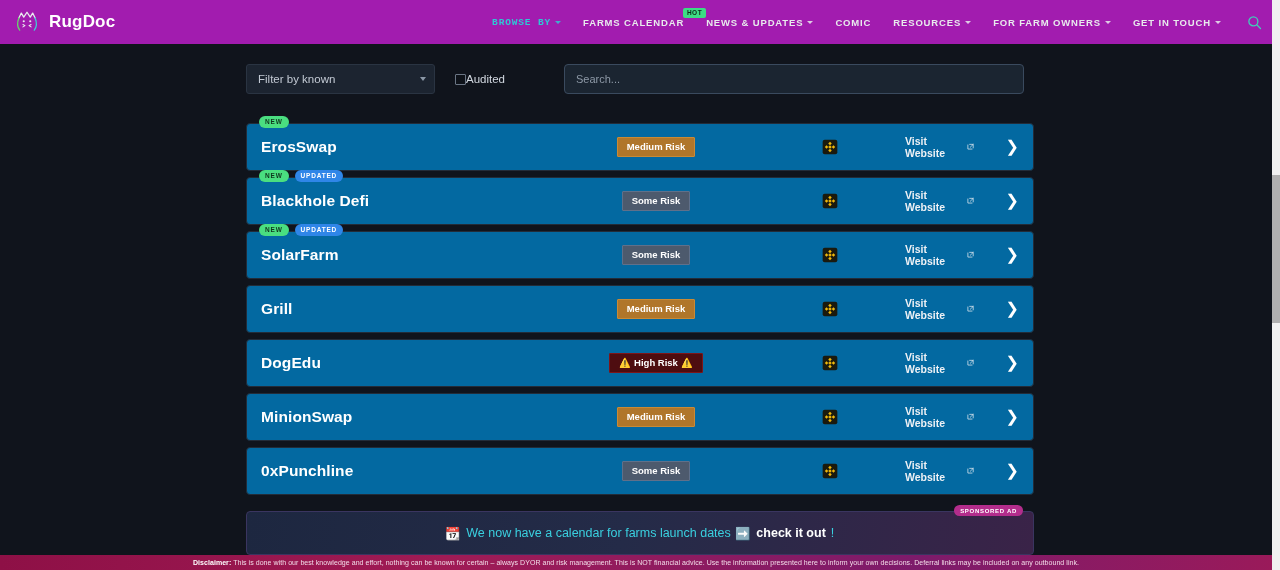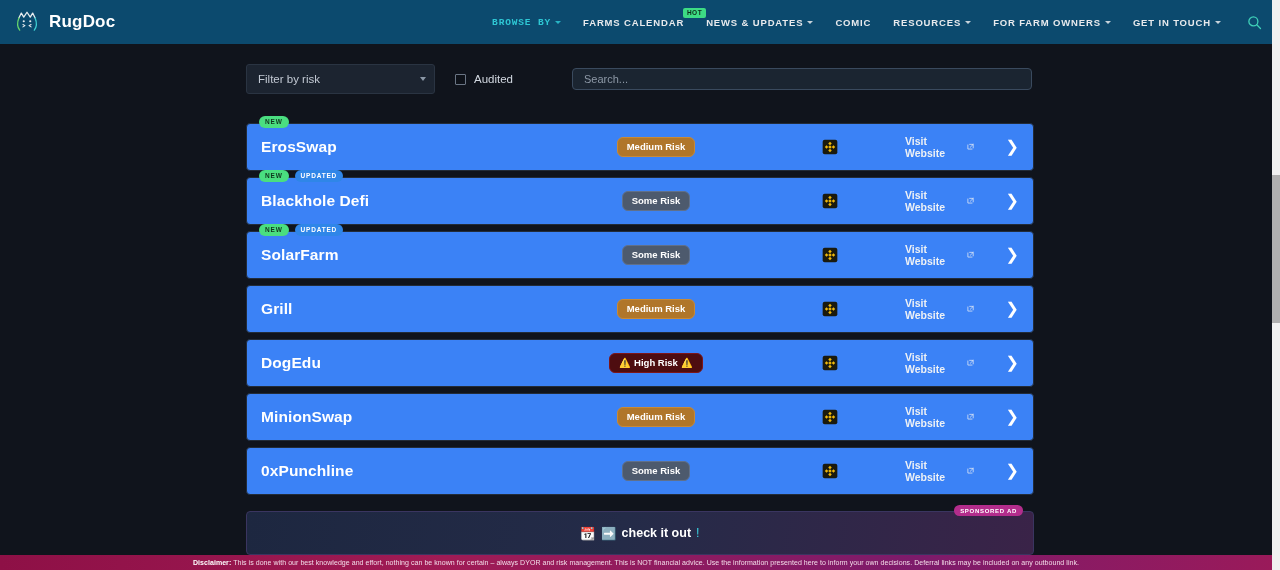--- a/index.html
+++ b/index.html
@@ -6,21 +6,21 @@
   html, body {
     width: 1280px; height: 570px;
     background: #10141c;
     font-family: "Liberation Sans", sans-serif;
     overflow: hidden;
   }
 
   
   .header {
     height: 44px;
-    background: #0c4a6e;
+    background: #a21caf;
     display: flex;
     align-items: center;
     padding: 0 18px 0 14px;
     position: relative;
     z-index: 5;
   }
   .brand { display: flex; align-items: center; gap: 9px; }
   .brand-logo { width: 26px; height: 26px; display: block; }
   .brand-name {
     color: #ffffff; font-size: 17px; font-weight: bold; letter-spacing: .2px;
@@ -91,46 +91,46 @@
     cursor: pointer;
   }
   .risk-select .sel-label { flex: 1; }
   .risk-select .caret2 {
     width: 0; height: 0;
     border-left: 3.5px solid transparent;
     border-right: 3.5px solid transparent;
     border-top: 4px solid #8b97a6;
   }
   .audited-wrap {
-    display: flex; align-items: center; gap: 8px;
+    display: flex; align-items: center; gap: 0;
     margin-left: 20px;
     cursor: pointer;
   }
   .audited-box {
     width: 11px; height: 11px;
     border: 1px solid #6a7584;
     background: #0e1219;
     border-radius: 1px;
   }
   .audited-label { color: #d2d8e0; font-size: 11.5px; }
   .search-box {
     margin-left: 59px;
-    width: 460px; height: 22px;
+    width: 460px; height: 30px;
     background: #1b2531;
     border: 1px solid #3a4a5e;
     border-radius: 4px;
     display: flex; align-items: center;
     padding: 0 11px;
   }
   .search-box .ph { color: #8d98a6; font-size: 11px; }
 
   
   .card {
     position: relative;
-    background: #3b82f6;
+    background: #0369a1;
     border: 1px solid #222c39;
     border-radius: 4px;
     height: 48px;
     margin-bottom: 6px;
     display: flex;
     align-items: center;
     padding: 0 16px 0 14px;
     cursor: pointer;
   }
   .badges {
@@ -153,21 +153,21 @@
     color: #ffffff;
     font-size: 15.5px;
     font-weight: bold;
     letter-spacing: .1px;
     width: 296px;
   }
   .risk-cell { width: 198px; display: flex; justify-content: center; }
   .risk-pill {
     font-size: 9.5px; font-weight: bold;
     padding: 4px 9px;
-    border-radius: 6px;
+    border-radius: 1px;
     line-height: 1;
     white-space: nowrap;
     display: inline-flex; align-items: center; gap: 3px;
   }
   .risk-pill.medium { background: #b0762a; color: #ffffff; border: 1px solid #c98a35; }
   .risk-pill.some   { background: #4d5a6d; color: #ffffff; border: 1px solid #60708a; }
   .risk-pill.high   { background: #4e0d10; color: #ffffff; border: 1px solid #7e1418; }
 
   .chain-cell { width: 150px; display: flex; justify-content: center; }
   .chain-icon { width: 16px; height: 16px; display: block; }
@@ -306,21 +306,21 @@
       </svg>
     </div>
   </nav>
 </div>
 
 <div class="page">
   <div class="content">
 
     <div class="filter-row">
       <div class="risk-select">
-        <span class="sel-label">Filter by risk</span>
+        <span class="sel-label">Filter by known</span>
         <span class="caret2"></span>
       </div>
       <div class="audited-wrap">
         <span class="audited-box"></span>
         <span class="audited-label">Audited</span>
       </div>
       <div class="search-box">
         <span class="ph">Search...</span>
       </div>
     </div>
@@ -560,20 +560,21 @@
             <path d="M8.5 9.5 H1.5 V2.5" stroke="#eef1f5" stroke-width="1.2" stroke-linecap="round" stroke-linejoin="round"></path>
           </svg>
         </span>
         <span class="chev">❯</span>
       </div>
     </div>
 
     <div class="ad">
       <span class="ad-text">
         <span>📆</span>
+        <span>We now have a calendar for farms launch dates</span>
         <span>➡️</span>
         <span class="bold">check it out</span>
           <span>!</span>
       </span>
       <span class="ad-badge">SPONSORED AD</span>
     </div>
 
     <div class="card partial">
       <div class="badges">
         <span class="tag updated">UPDATED</span>

